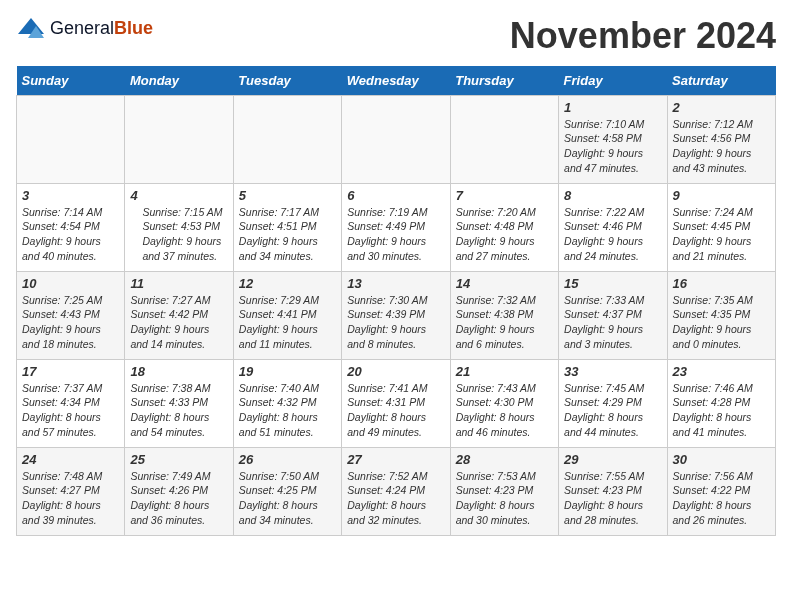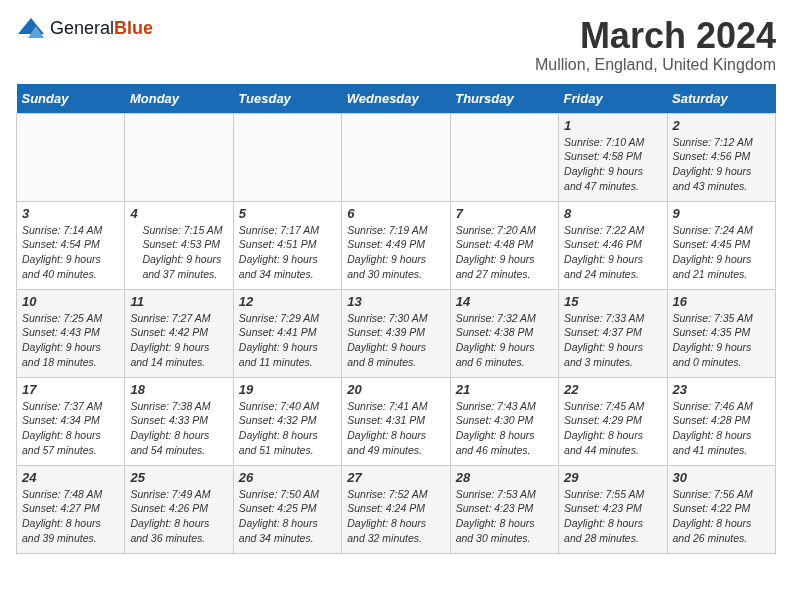--- a/index.html
+++ b/index.html
@@ -100,22 +100,21 @@
   <div class="logo">
     <svg class="logo-icon" viewBox="0 0 30 24" xmlns="http://www.w3.org/2000/svg">
       <polygon points="15,2 28,18 2,18" fill="#1a6bb5"></polygon>
       <polygon points="20,10 28,22 12,22" fill="#5ba3d9"></polygon>
     </svg>
     <div>
       <span class="logo-text-general">General</span><span class="logo-text-blue">Blue</span>
     </div>
   </div>
   <div class="title-area">
-    <div class="month-title">March 2024</div>
-    <div class="location">Mullion, England, United Kingdom</div>
+    <div class="month-title">November 2024</div>
   </div>
 </div>
 
 <table>
   <thead>
     <tr>
     <th>Sunday</th>
         <th>Monday</th>
         <th>Tuesday</th>
         <th>Wednesday</th>
@@ -278,21 +277,21 @@
 and 49 minutes.</div>
         </td>
         <td>
           <span class="day-num">21</span>
           <div class="day-info" style="white-space: pre-line;">Sunrise: 7:43 AM
 Sunset: 4:30 PM
 Daylight: 8 hours
 and 46 minutes.</div>
         </td>
         <td>
-          <span class="day-num">22</span>
+          <span class="day-num">33</span>
           <div class="day-info" style="white-space: pre-line;">Sunrise: 7:45 AM
 Sunset: 4:29 PM
 Daylight: 8 hours
 and 44 minutes.</div>
         </td>
         <td>
           <span class="day-num">23</span>
           <div class="day-info" style="white-space: pre-line;">Sunrise: 7:46 AM
 Sunset: 4:28 PM
 Daylight: 8 hours

